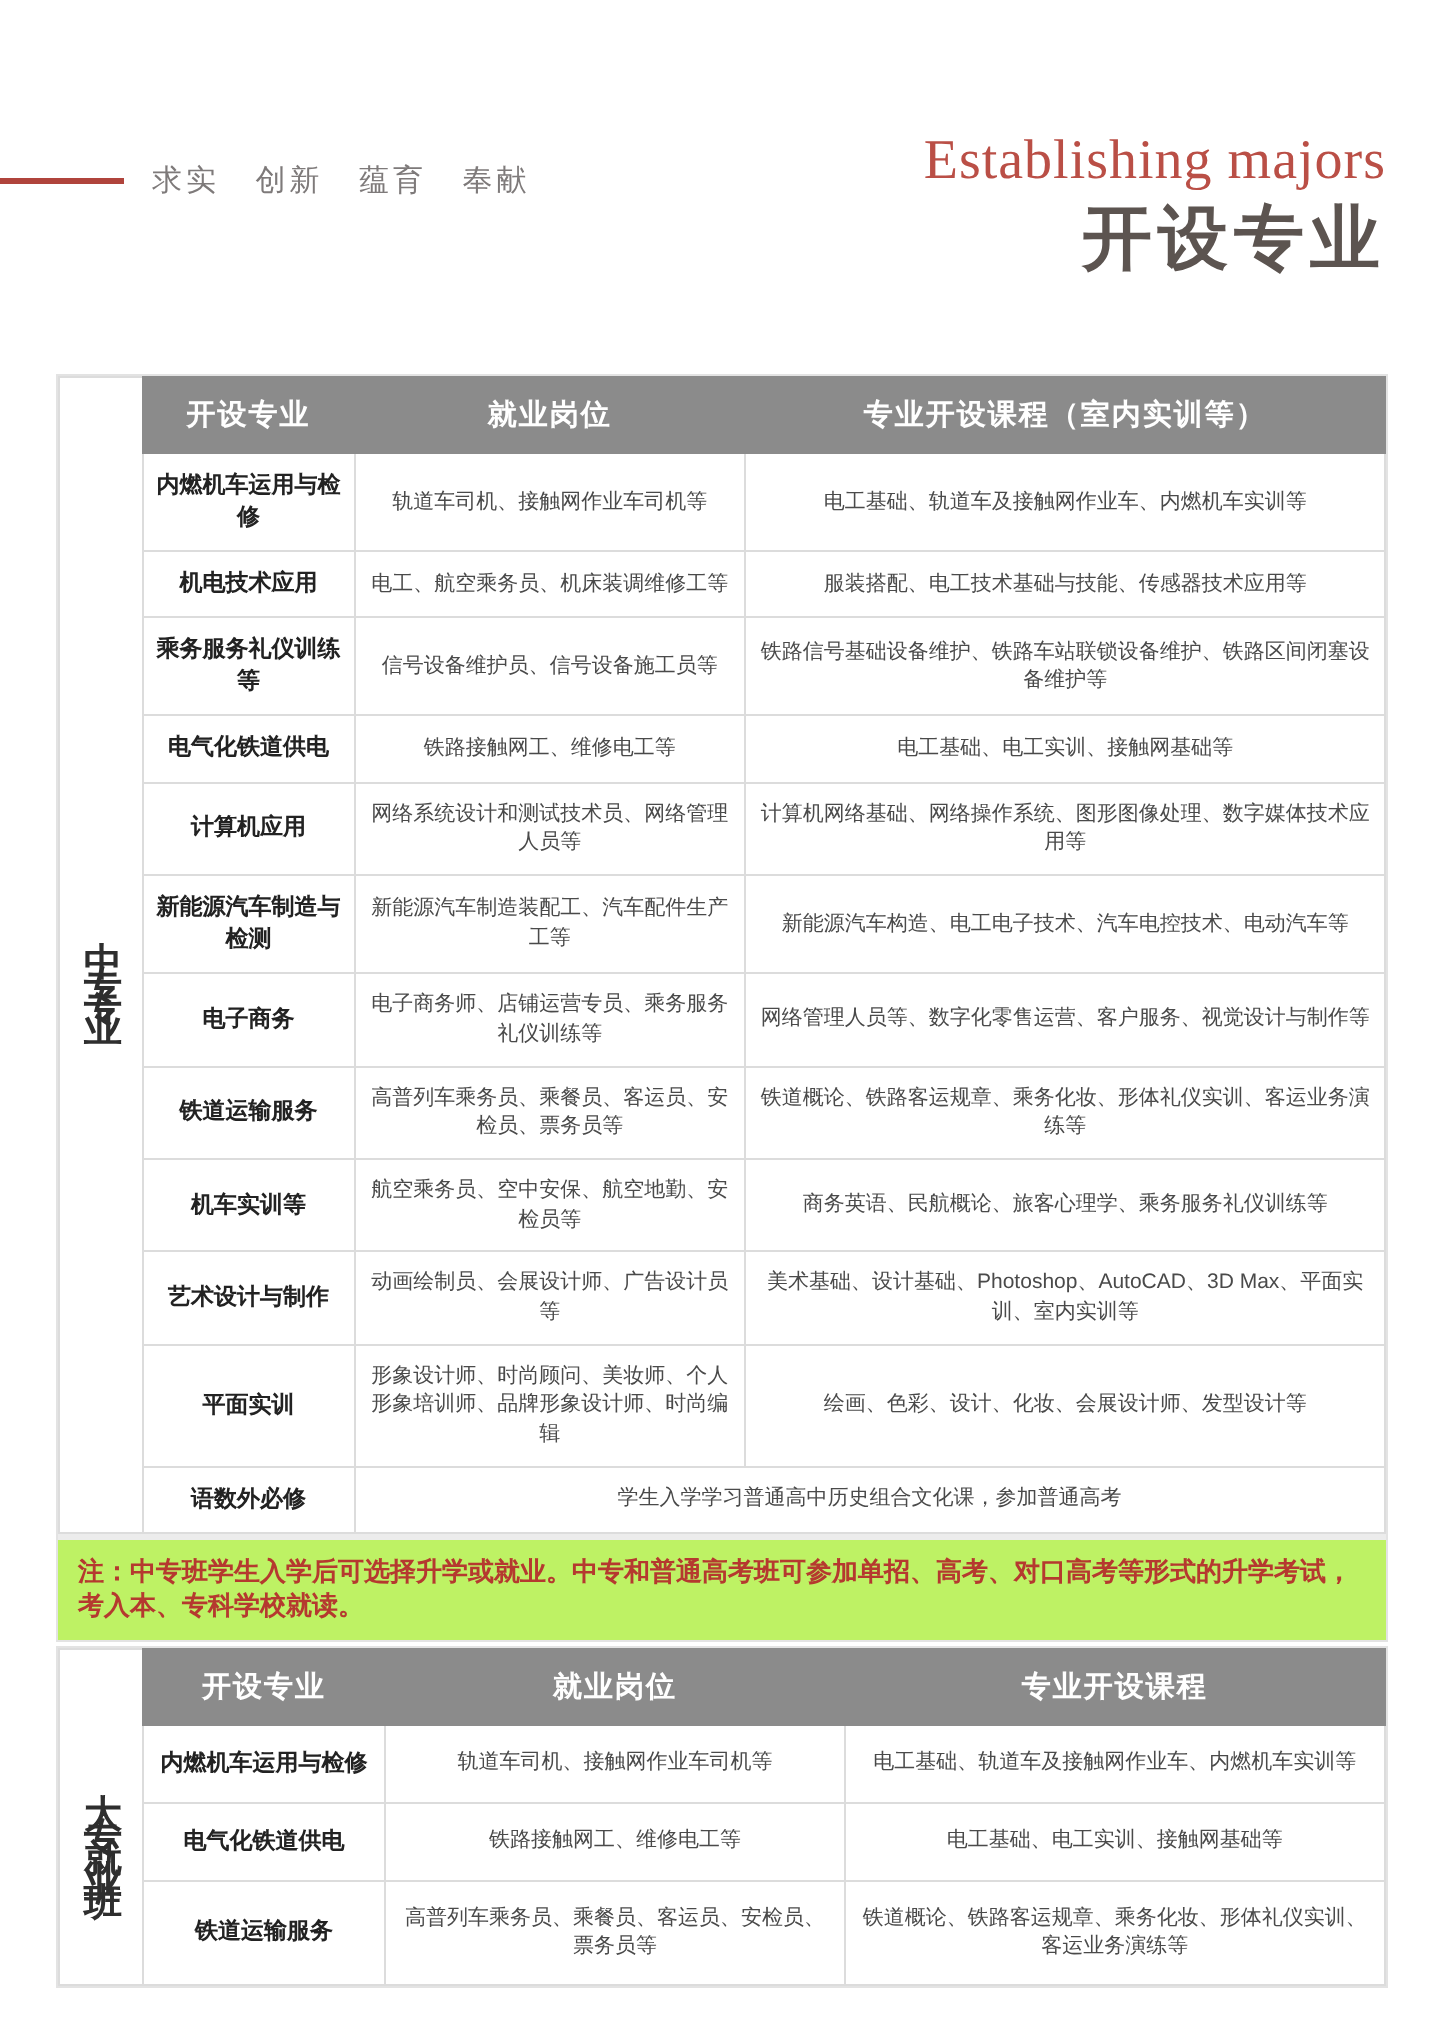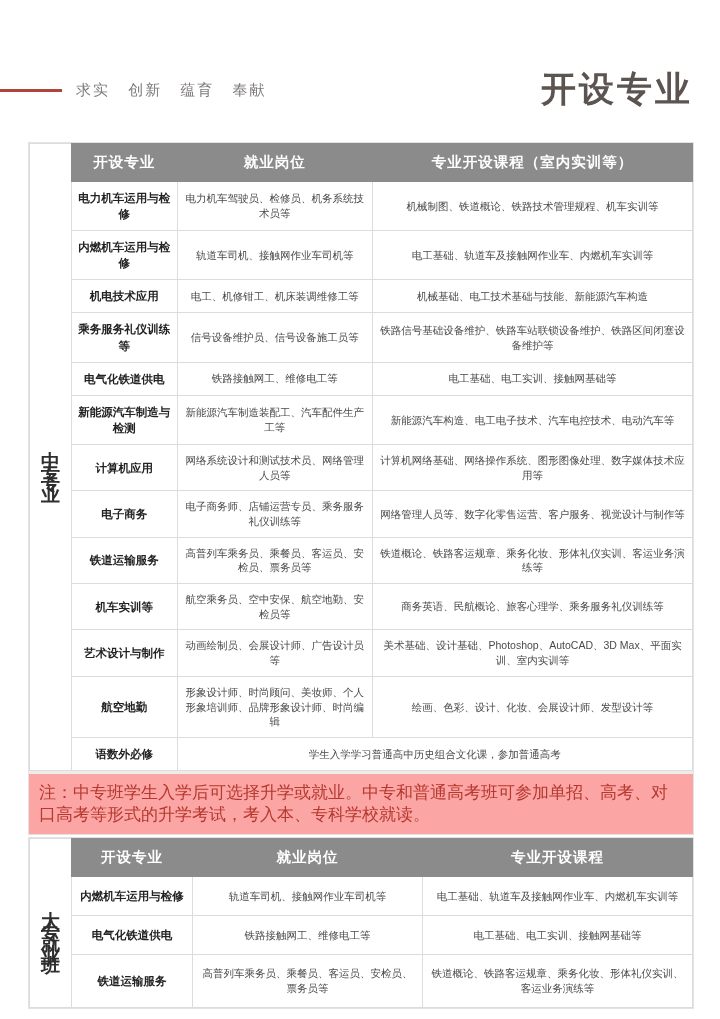--- a/index.html
+++ b/index.html
@@ -2,21 +2,21 @@
 <html><head>
 <meta charset="utf-8">
 <style>
   html,body{margin:0;padding:0;}
   body{
     width:720px;height:1019px;background:#ffffff;position:relative;
     font-family:"Liberation Sans","DejaVu Sans",sans-serif;
     -webkit-font-smoothing:antialiased;overflow:hidden;
   }
   
-  .top{position:relative;height:142px;}
+  .top{position:relative;height:187px;font-family:Liberation Serif, serif;}
   .motto-wrap{position:absolute;top:81px;left:0;display:flex;align-items:center;}
   .redline{width:62px;height:3px;background:#b0443c;margin-right:14px;}
   .motto-text{color:#7e7a7a;font-size:15px;letter-spacing:2px;word-spacing:12px;}
   .titles{position:absolute;top:66px;right:27px;text-align:right;}
   .title-en{color:#ba4f46;font-size:28px;font-weight:400;letter-spacing:0.5px;line-height:1.1;}
   .title-zh{color:#5c5450;font-size:35px;font-weight:bold;letter-spacing:3px;line-height:1.2;margin-top:2px;}
   
   .panel{margin:0 26px 2px 28px;width:666px;background:#ececec;border:1px solid #e3e3e3;box-sizing:border-box;}
   .panel-body{display:flex;}
   .side-label{
@@ -31,33 +31,34 @@
     padding:9px 4px;border:1px solid #8b8b8b;letter-spacing:1px;
   }
   td{
     background:#ffffff;border:1px solid #dcdcdc;
     font-size:10.5px;color:#4a4a4a;text-align:center;
     padding:8px 6px;line-height:1.4;
   }
   td.major{font-weight:bold;color:#222222;font-size:11.5px;}
   .panel2 td{padding-top:11px;padding-bottom:11px;}
   .note{
-    background:#fca5a5;margin-top:3px;padding:8px 10px;
-    color:#b5392f;font-size:17px;font-weight:normal;line-height:1.3;
+    background:#bef264;margin-top:3px;padding:8px 10px;
+    color:#b5392f;font-size:13px;font-weight:bold;line-height:1.3;
   }
 </style>
 </head>
 <body>
 
 <div class="top">
   <div class="motto-wrap">
     <span class="redline"></span>
     <span class="motto-text">求实 创新 蕴育 奉献</span>
   </div>
   <div class="titles">
+    <div class="title-en">Establishing majors</div>
     <div class="title-zh">开设专业</div>
   </div>
 </div>
 
 <div class="panel">
   <div class="panel-body">
     <div class="side-label">中专专业</div>
     <table>
       <colgroup>
         <col style="width:17%">
@@ -66,53 +67,48 @@
       </colgroup>
       <thead>
         <tr>
           <th>开设专业</th>
           <th>就业岗位</th>
           <th>专业开设课程（室内实训等）</th>
         </tr>
       </thead>
       <tbody id="t1body">
           <tr>
-            <td class="major">电力机车运用与检修</td>
-            <td>电力机车驾驶员、检修员、机务系统技术员等</td>
-            <td>机械制图、铁道概论、铁路技术管理规程、机车实训等</td>
-          </tr>
-          <tr>
             <td class="major">内燃机车运用与检修</td>
             <td>轨道车司机、接触网作业车司机等</td>
             <td>电工基础、轨道车及接触网作业车、内燃机车实训等</td>
           </tr>
           <tr>
             <td class="major">机电技术应用</td>
-            <td>电工、机修钳工、机床装调维修工等</td>
-            <td>机械基础、电工技术基础与技能、新能源汽车构造</td>
+            <td>电工、航空乘务员、机床装调维修工等</td>
+            <td>服装搭配、电工技术基础与技能、传感器技术应用等</td>
           </tr>
           <tr>
             <td class="major">乘务服务礼仪训练等</td>
             <td>信号设备维护员、信号设备施工员等</td>
             <td>铁路信号基础设备维护、铁路车站联锁设备维护、铁路区间闭塞设备维护等</td>
           </tr>
           <tr>
             <td class="major">电气化铁道供电</td>
             <td>铁路接触网工、维修电工等</td>
             <td>电工基础、电工实训、接触网基础等</td>
           </tr>
           <tr>
+            <td class="major">计算机应用</td>
+            <td>网络系统设计和测试技术员、网络管理人员等</td>
+            <td>计算机网络基础、网络操作系统、图形图像处理、数字媒体技术应用等</td>
+          </tr>
+          <tr>
             <td class="major">新能源汽车制造与检测</td>
             <td>新能源汽车制造装配工、汽车配件生产工等</td>
             <td>新能源汽车构造、电工电子技术、汽车电控技术、电动汽车等</td>
-          </tr>
-          <tr>
-            <td class="major">计算机应用</td>
-            <td>网络系统设计和测试技术员、网络管理人员等</td>
-            <td>计算机网络基础、网络操作系统、图形图像处理、数字媒体技术应用等</td>
           </tr>
           <tr>
             <td class="major">电子商务</td>
             <td>电子商务师、店铺运营专员、乘务服务礼仪训练等</td>
             <td>网络管理人员等、数字化零售运营、客户服务、视觉设计与制作等</td>
           </tr>
           <tr>
             <td class="major">铁道运输服务</td>
             <td>高普列车乘务员、乘餐员、客运员、安检员、票务员等</td>
             <td>铁道概论、铁路客运规章、乘务化妆、形体礼仪实训、客运业务演练等</td>
@@ -121,21 +117,21 @@
             <td class="major">机车实训等</td>
             <td>航空乘务员、空中安保、航空地勤、安检员等</td>
             <td>商务英语、民航概论、旅客心理学、乘务服务礼仪训练等</td>
           </tr>
           <tr>
             <td class="major">艺术设计与制作</td>
             <td>动画绘制员、会展设计师、广告设计员等</td>
             <td>美术基础、设计基础、Photoshop、AutoCAD、3D Max、平面实训、室内实训等</td>
           </tr>
           <tr>
-            <td class="major">航空地勤</td>
+            <td class="major">平面实训</td>
             <td>形象设计师、时尚顾问、美妆师、个人形象培训师、品牌形象设计师、时尚编辑</td>
             <td>绘画、色彩、设计、化妆、会展设计师、发型设计等</td>
           </tr>
           <tr>
             <td class="major">语数外必修</td>
             <td colspan="2">学生入学学习普通高中历史组合文化课，参加普通高考</td>
           </tr>
         </tbody>
     </table>
   </div>

